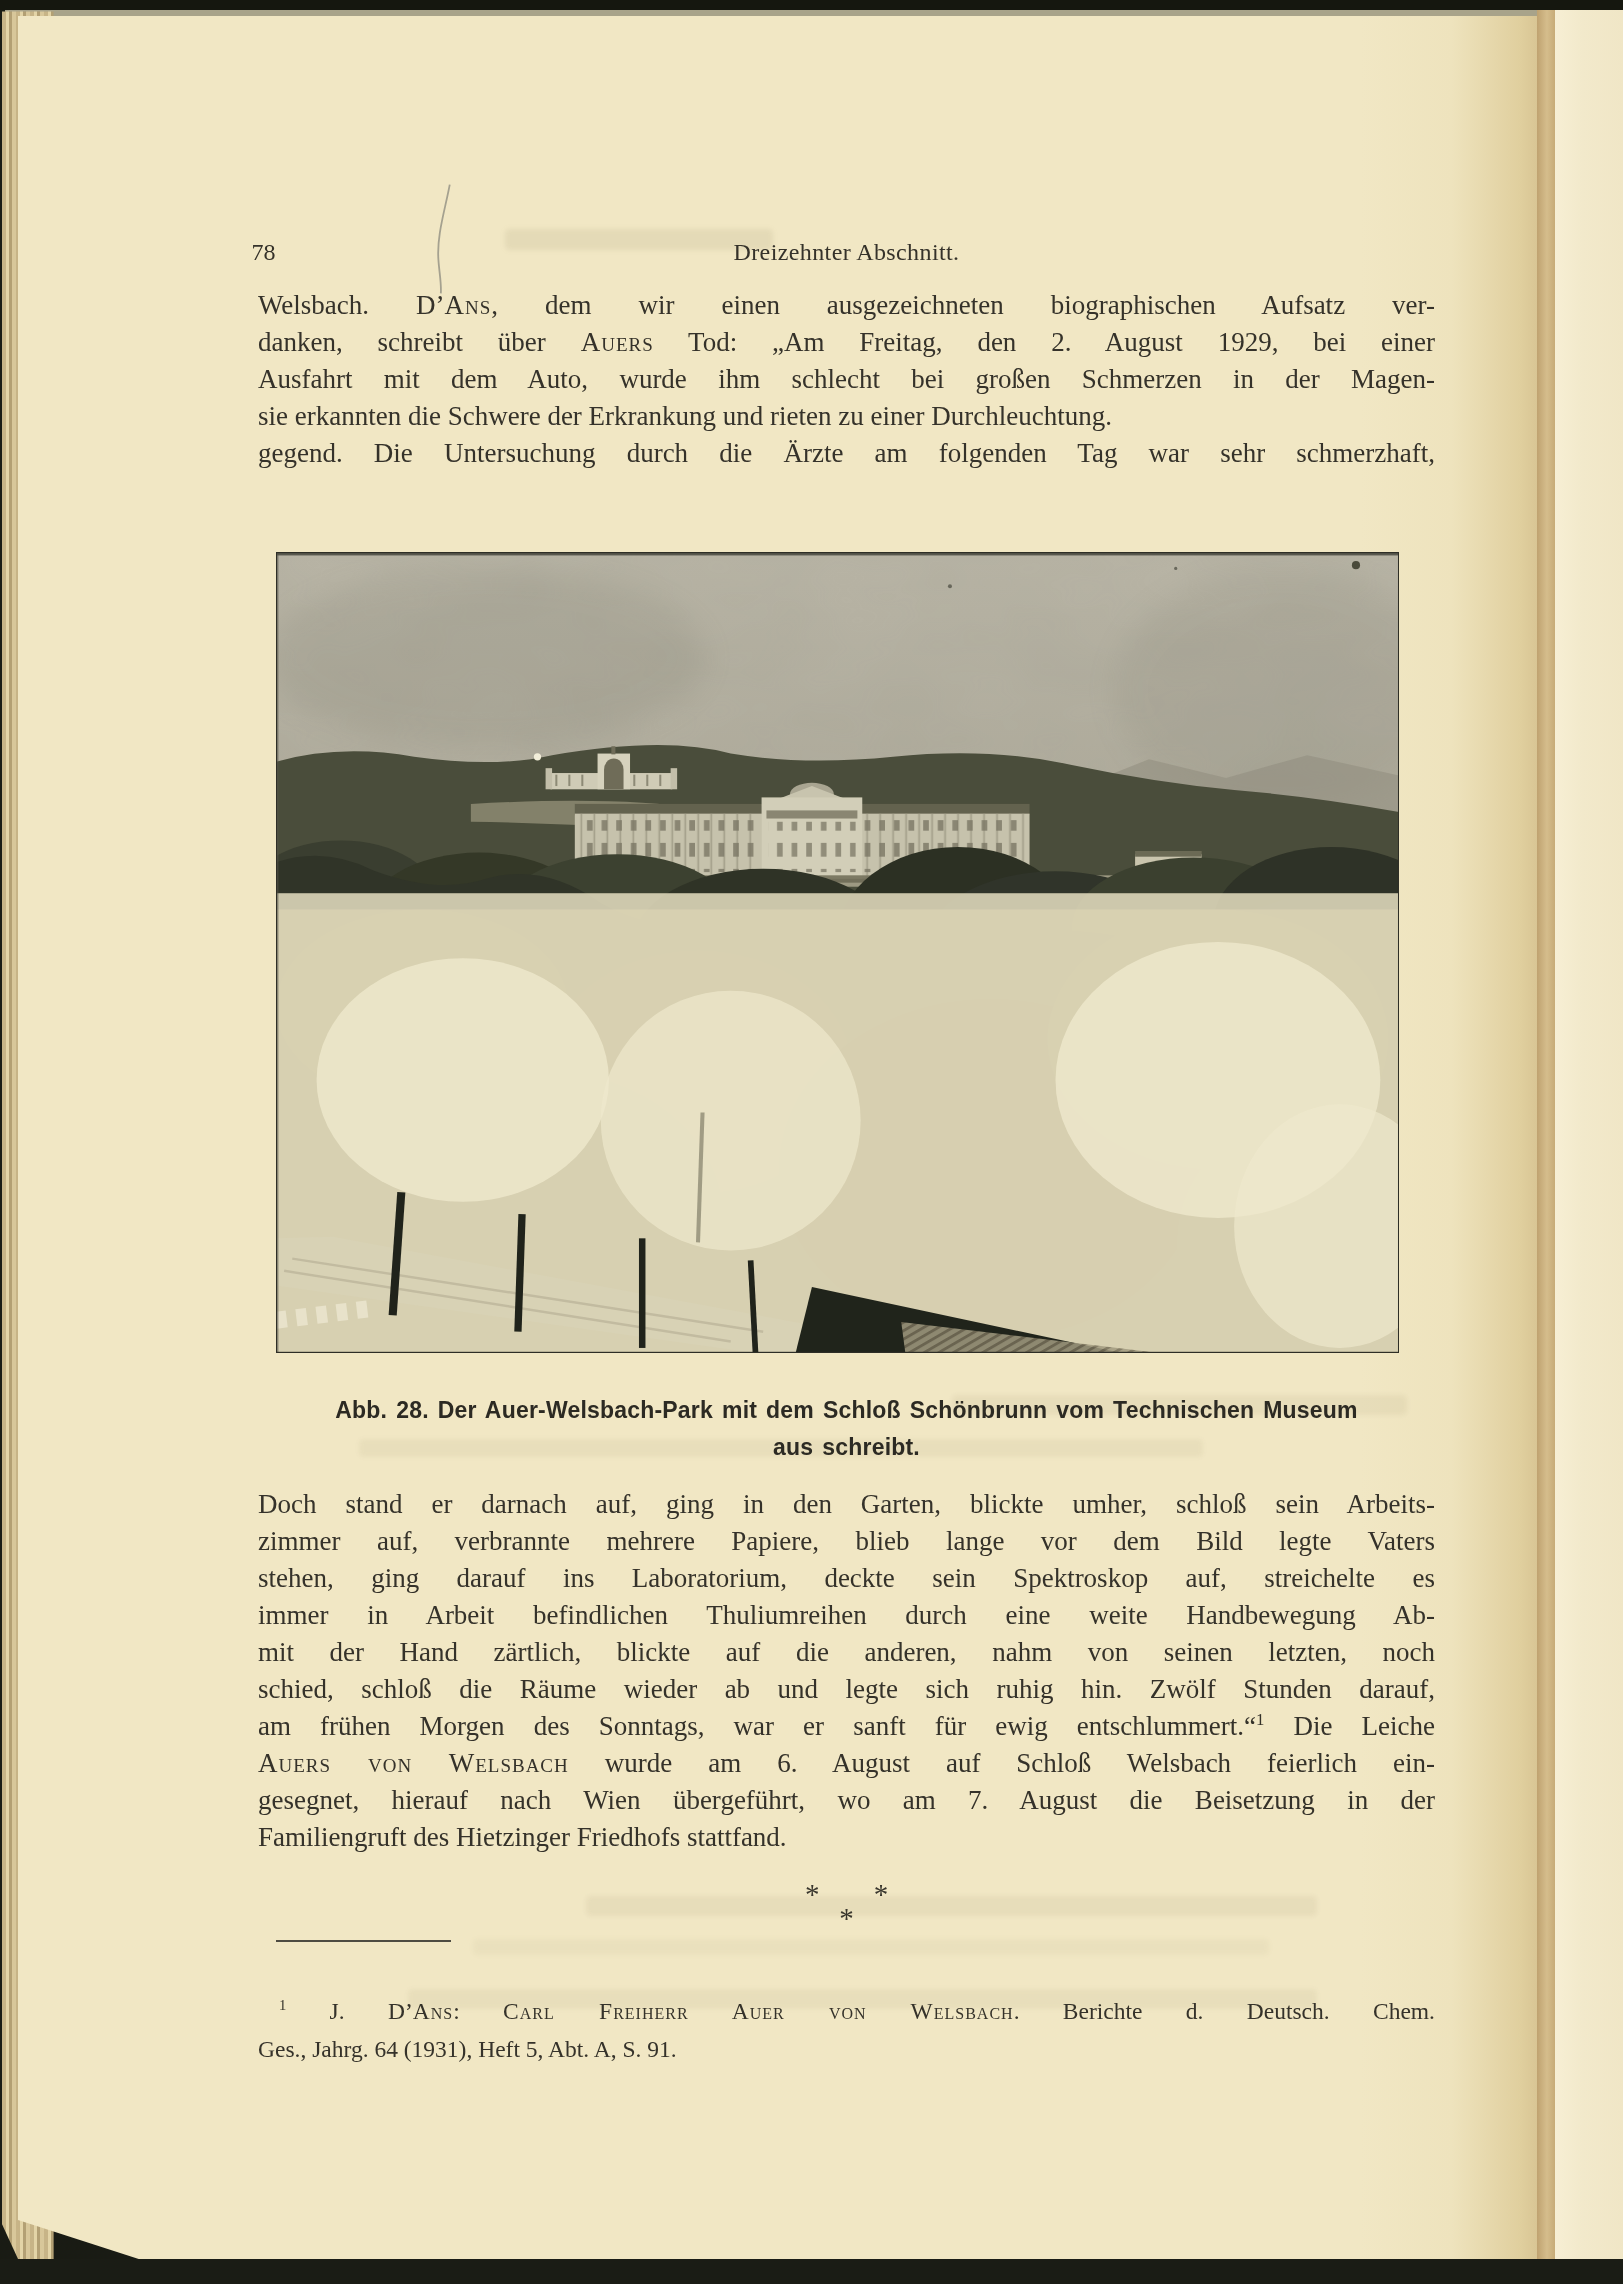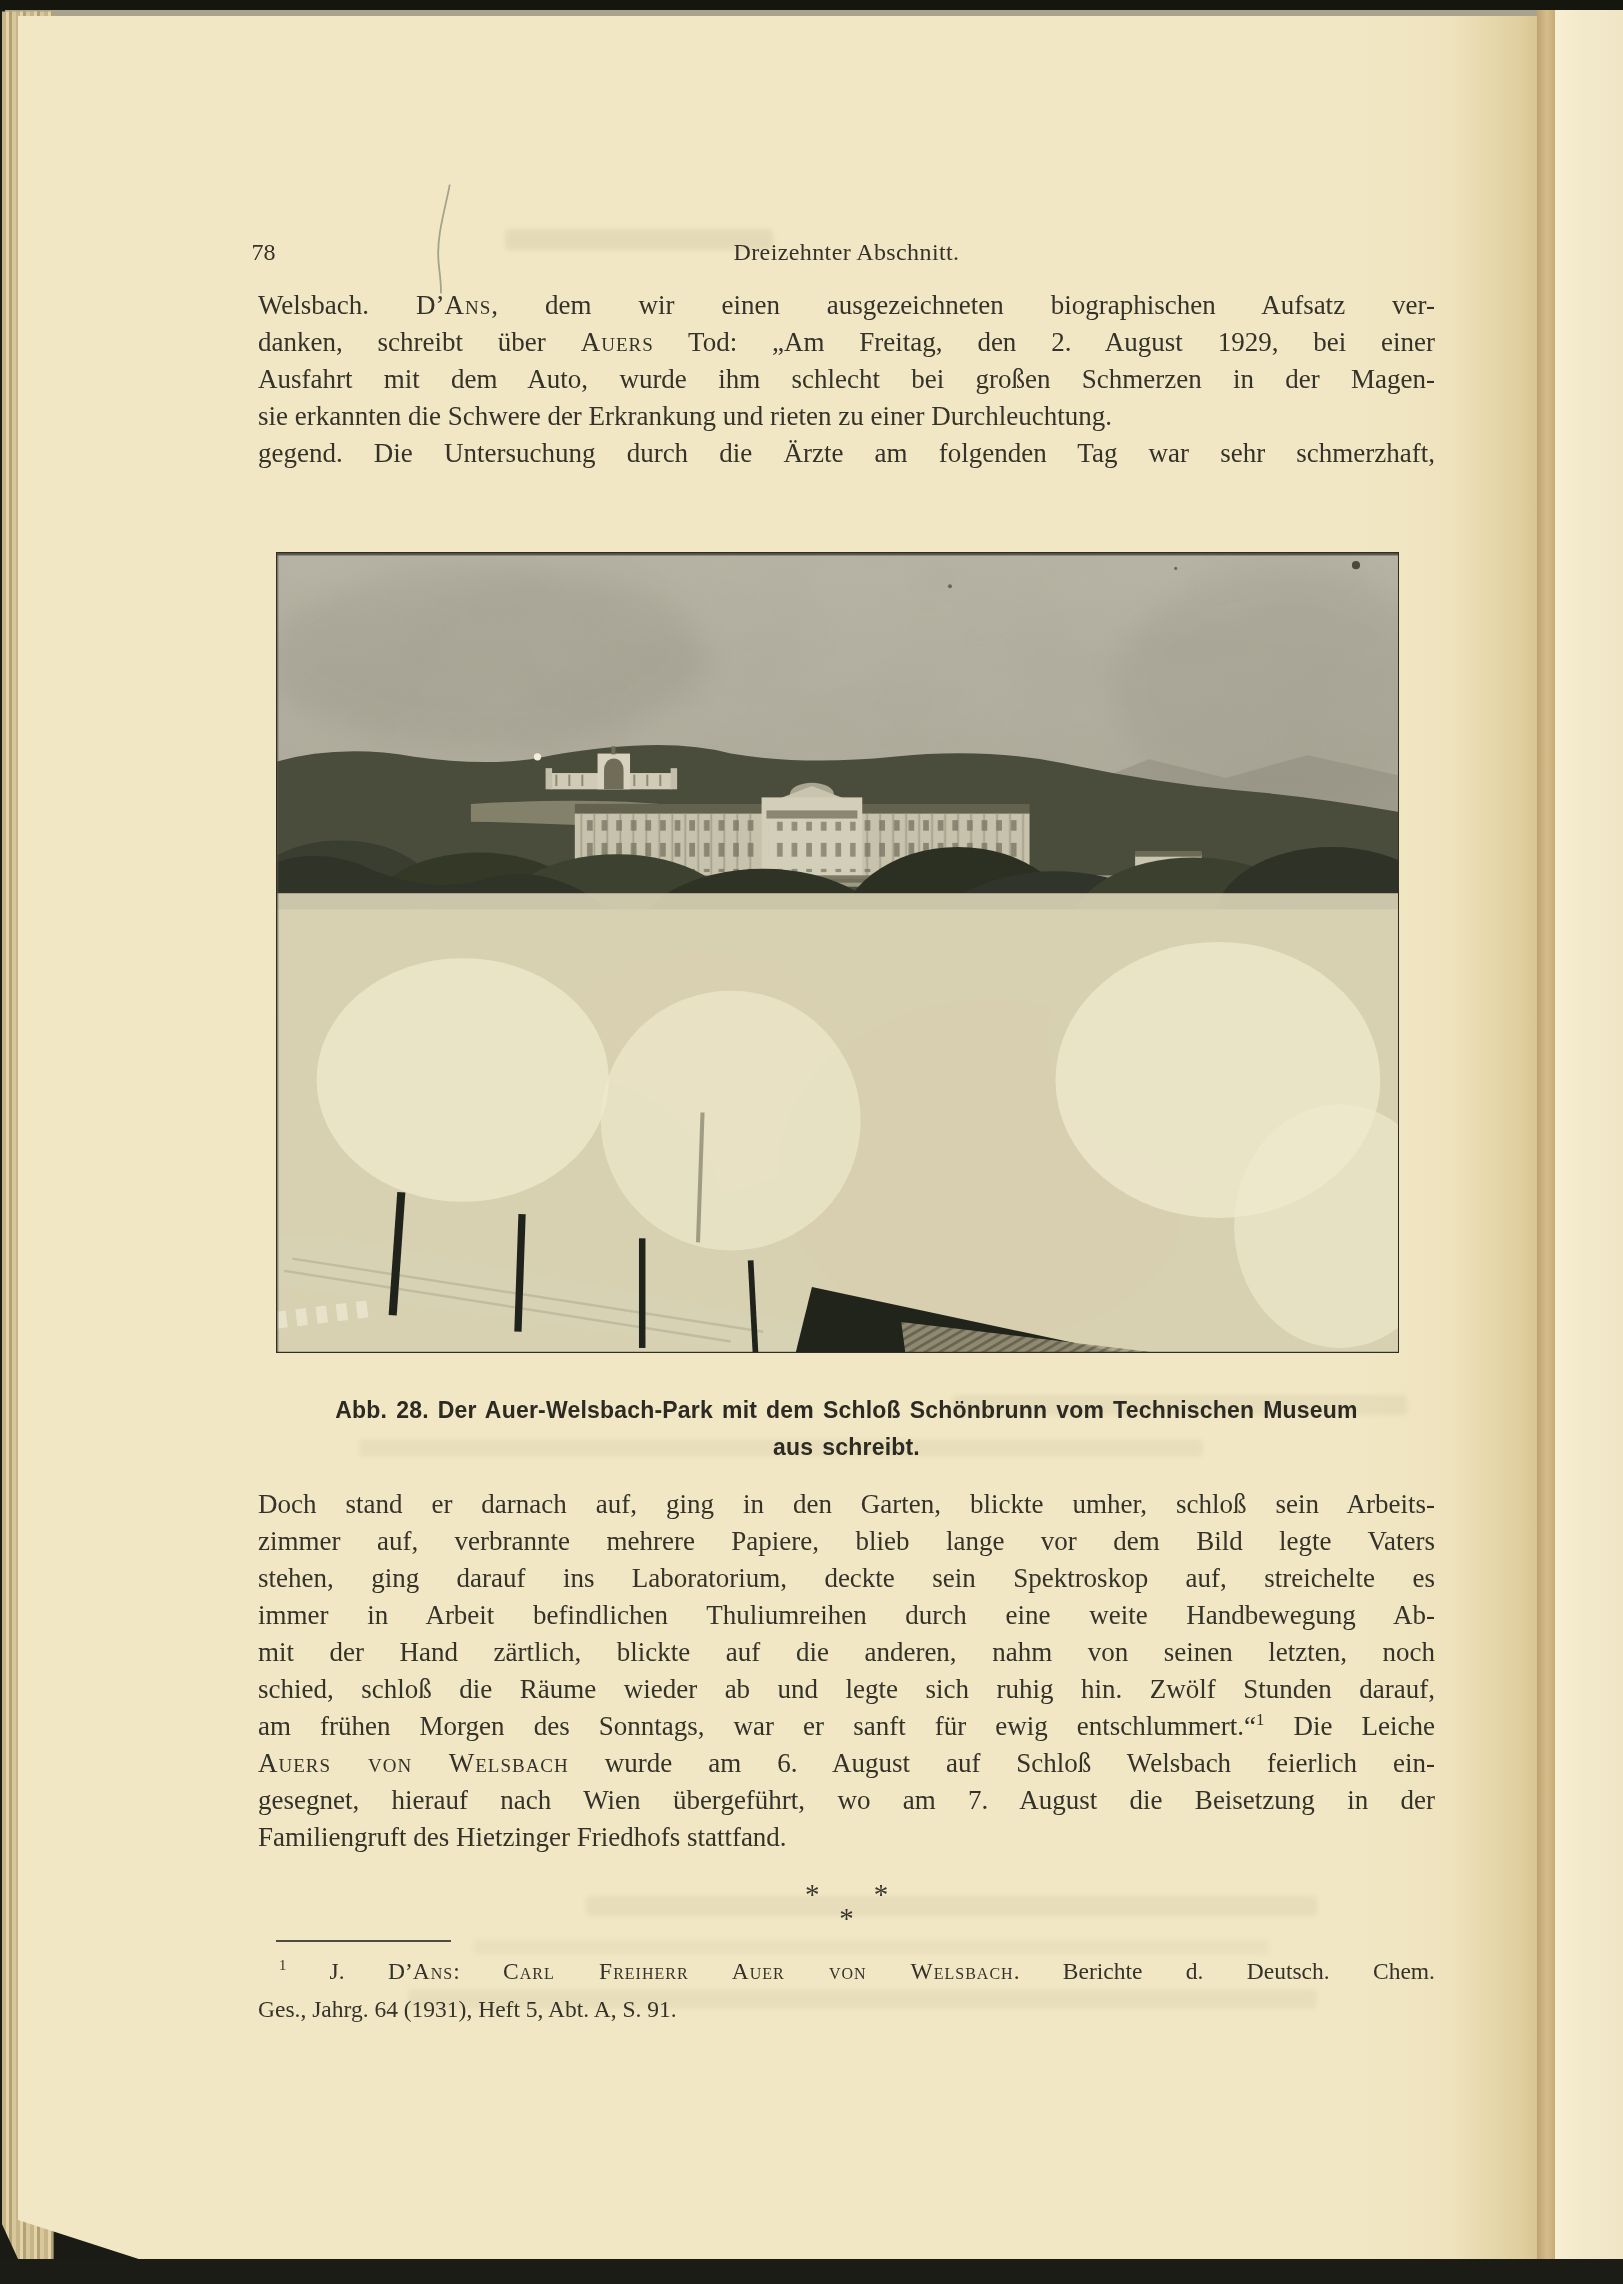--- a/index.html
+++ b/index.html
@@ -277,21 +277,21 @@
         <div class="tline"><span>gesegnet, hierauf nach Wien übergeführt, wo am 7. August die Beisetzung in der</span></div>
         <div class="tline last"><span>Familiengruft des Hietzinger Friedhofs stattfand.</span></div>
       </div>
 
     <div class="textcol asterism" style="position:absolute;">
       <div class="row1">* *</div>
       <div class="row2">*</div>
     </div>
 
     <div class="fnrule"></div>
-    <div class="textcol para footnote" style="position:absolute;">
+    <div class="textcol para footnote" style="position:absolute;margin-top:40px;">
         <div class="tline"><span class="sup">1</span><span> J. D’</span><span class="sc">Ans</span><span>: </span><span class="sc">Carl Freiherr Auer von Welsbach</span><span>.  Berichte d. Deutsch. Chem.</span></div>
         <div class="tline last"><span>Ges.,  Jahrg. 64 (1931),  Heft 5,  Abt. A,  S. 91.</span></div>
       </div>
   </div>
 
   <div class="gutter"></div>
   <div class="next-page"></div>
   <div class="strip-top"></div>
   <div class="strip-bottom"></div>
 </div>

